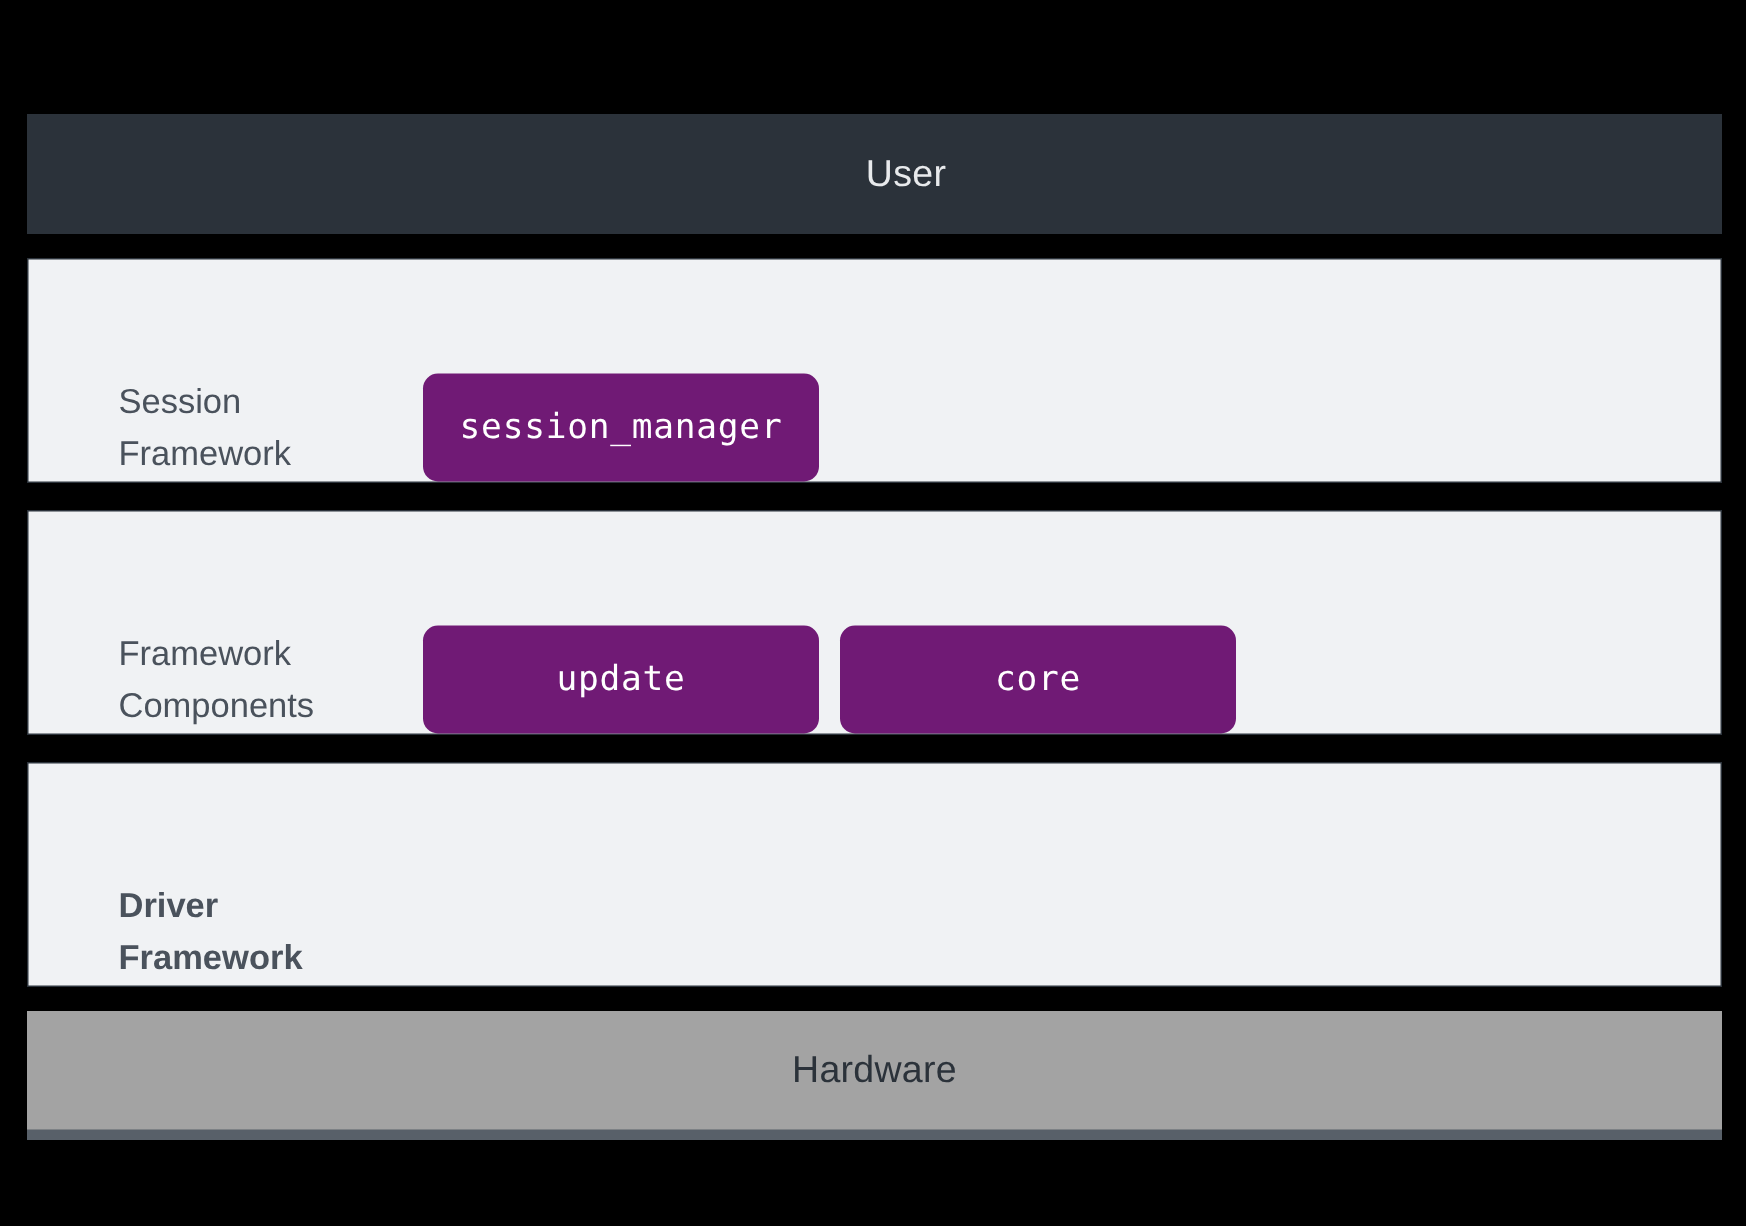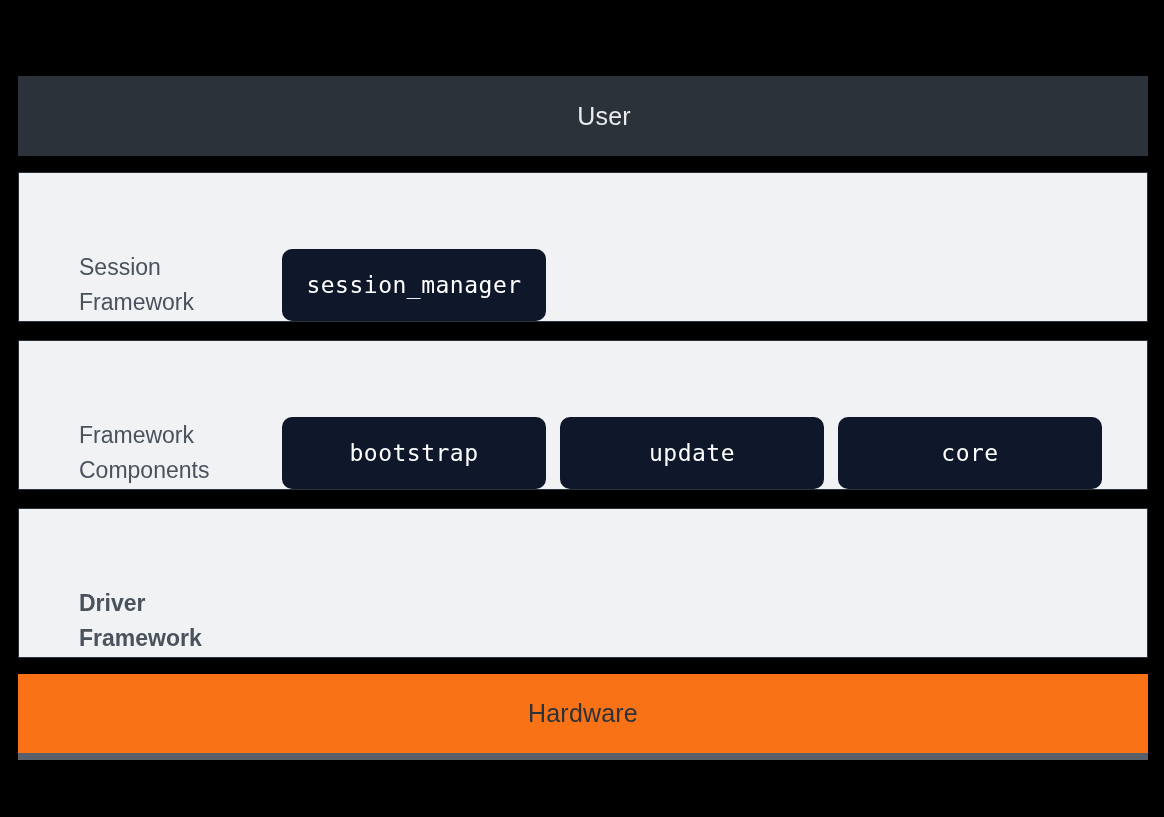--- a/index.html
+++ b/index.html
@@ -38,21 +38,21 @@
     padding-left: 42px;
   }
   .band-user .band-label {
     color: #e8eaec;
     font-size: 25px;
     letter-spacing: 0.2px;
   }
 
   .band-hardware {
     height: 86px;
-    background: #f97316;
+    background: #a3a3a3;
     border-bottom: 7px solid #586069;
   }
   .band-hardware .band-label {
     color: #2b323a;
     font-size: 25px;
     letter-spacing: 0.2px;
   }
 
   
   .layer {
@@ -81,21 +81,21 @@
   .boxes {
     display: flex;
     flex-direction: row;
     gap: 14px;
     align-items: center;
   }
 
   .comp-box {
     width: 264px;
     height: 72px;
-    background: #0f172a;
+    background: #701a75;
     border-radius: 10px;
     display: flex;
     align-items: center;
     justify-content: center;
     color: #ffffff;
     font-family: "DejaVu Sans Mono", monospace;
     font-size: 23px;
     letter-spacing: 0.5px;
   }
 
@@ -121,21 +121,20 @@
       <div class="comp-box">session_manager</div>
     </div>
   </div>
 
   <div class="gap-m"></div>
 
   <div class="layer layer-platform">
     <div class="layer-title">Framework
 Components</div>
     <div class="boxes">
-      <div class="comp-box">bootstrap</div>
       <div class="comp-box">update</div>
       <div class="comp-box">core</div>
     </div>
   </div>
 
   <div class="gap-m"></div>
 
   <div class="layer layer-driver">
     <div class="layer-title">Driver
 Framework</div>

